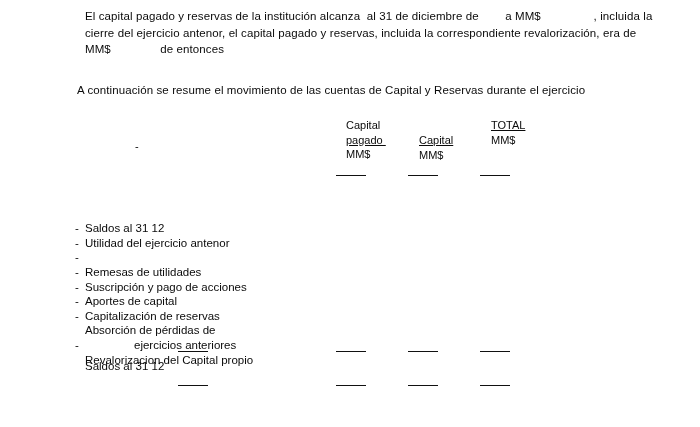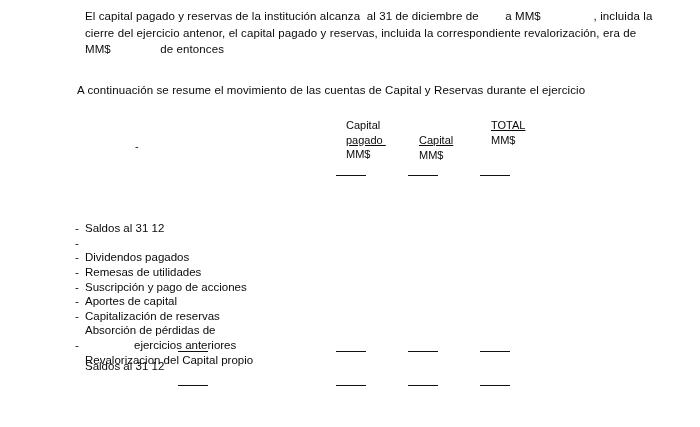--- a/index.html
+++ b/index.html
@@ -167,24 +167,24 @@
     <div class="rule w1" id="rule-h-2"></div>
     <div class="rule w1" id="rule-h-3"></div>
 
     <div class="rows">
       <div class="row">
         <span class="bullet"></span>
         <span class="label">Saldos al 31 12</span>
       </div>
       <div class="row">
         <span class="bullet">-</span>
-      </div>
-      <div class="row">
-        <span class="bullet">-</span>
-        <span class="label">Dividendos pagados</span>
+        <span class="label">Utilidad del ejercicio antenor</span>
+      </div>
+      <div class="row">
+        <span class="bullet">-</span>
       </div>
       <div class="row">
         <span class="bullet">-</span>
         <span class="label">Remesas de utilidades</span>
       </div>
       <div class="row">
         <span class="bullet">-</span>
         <span class="label">Suscripción y pago de acciones</span>
       </div>
       <div class="row">

